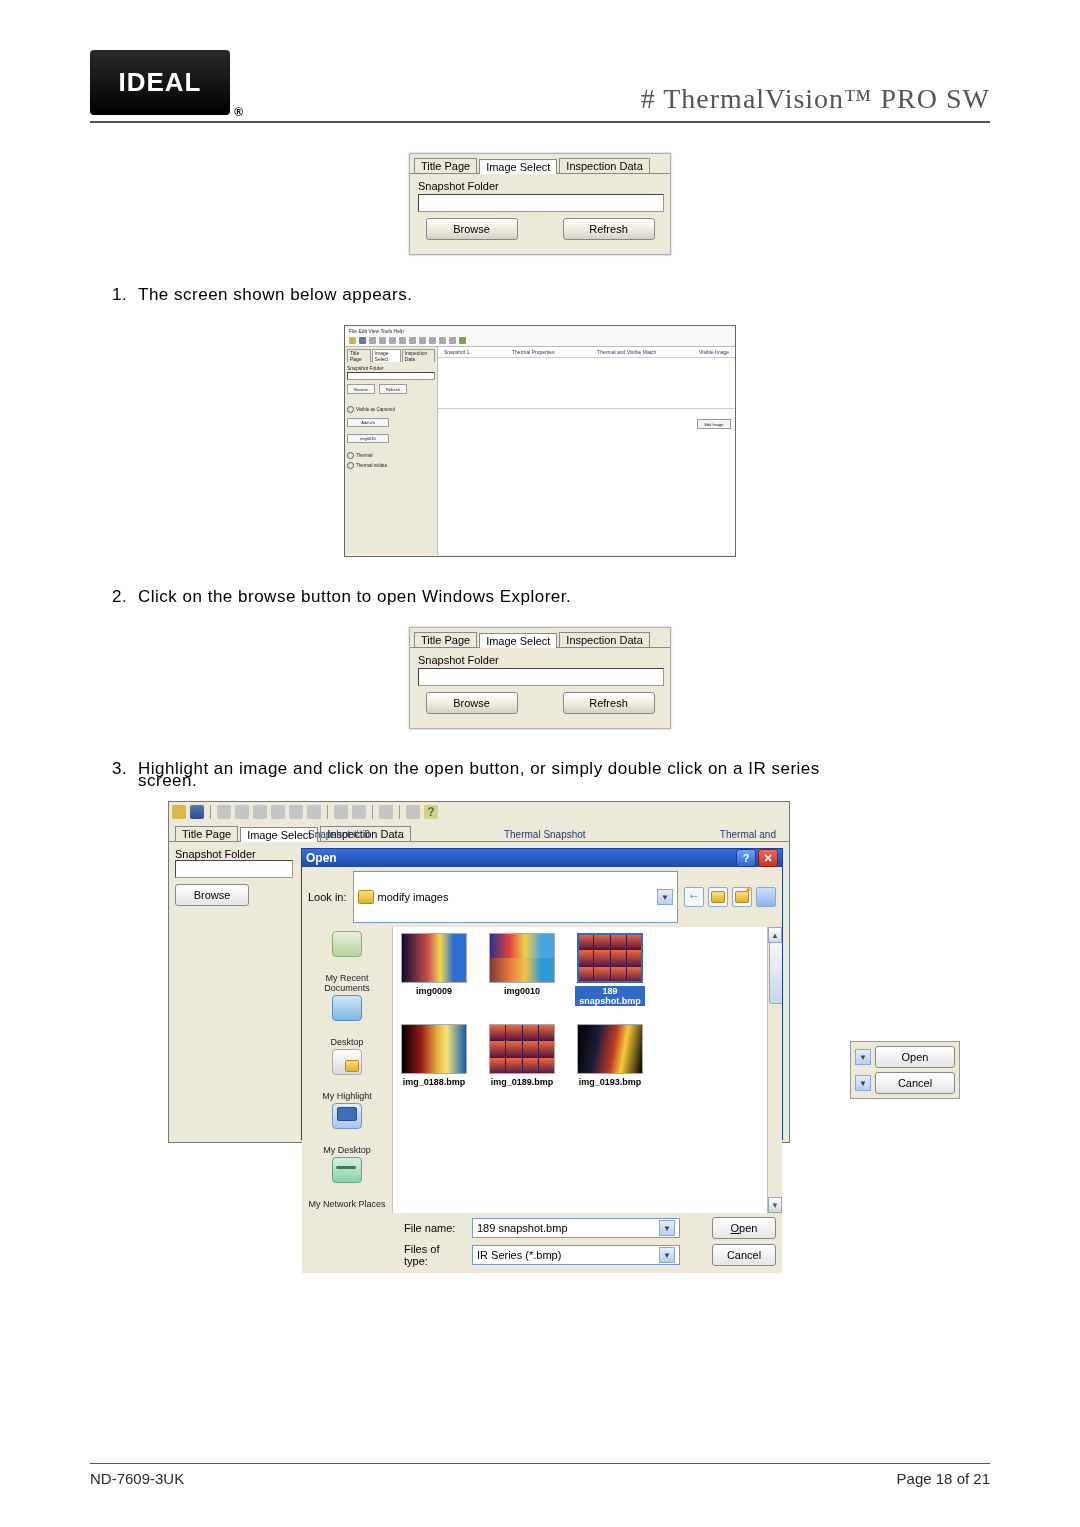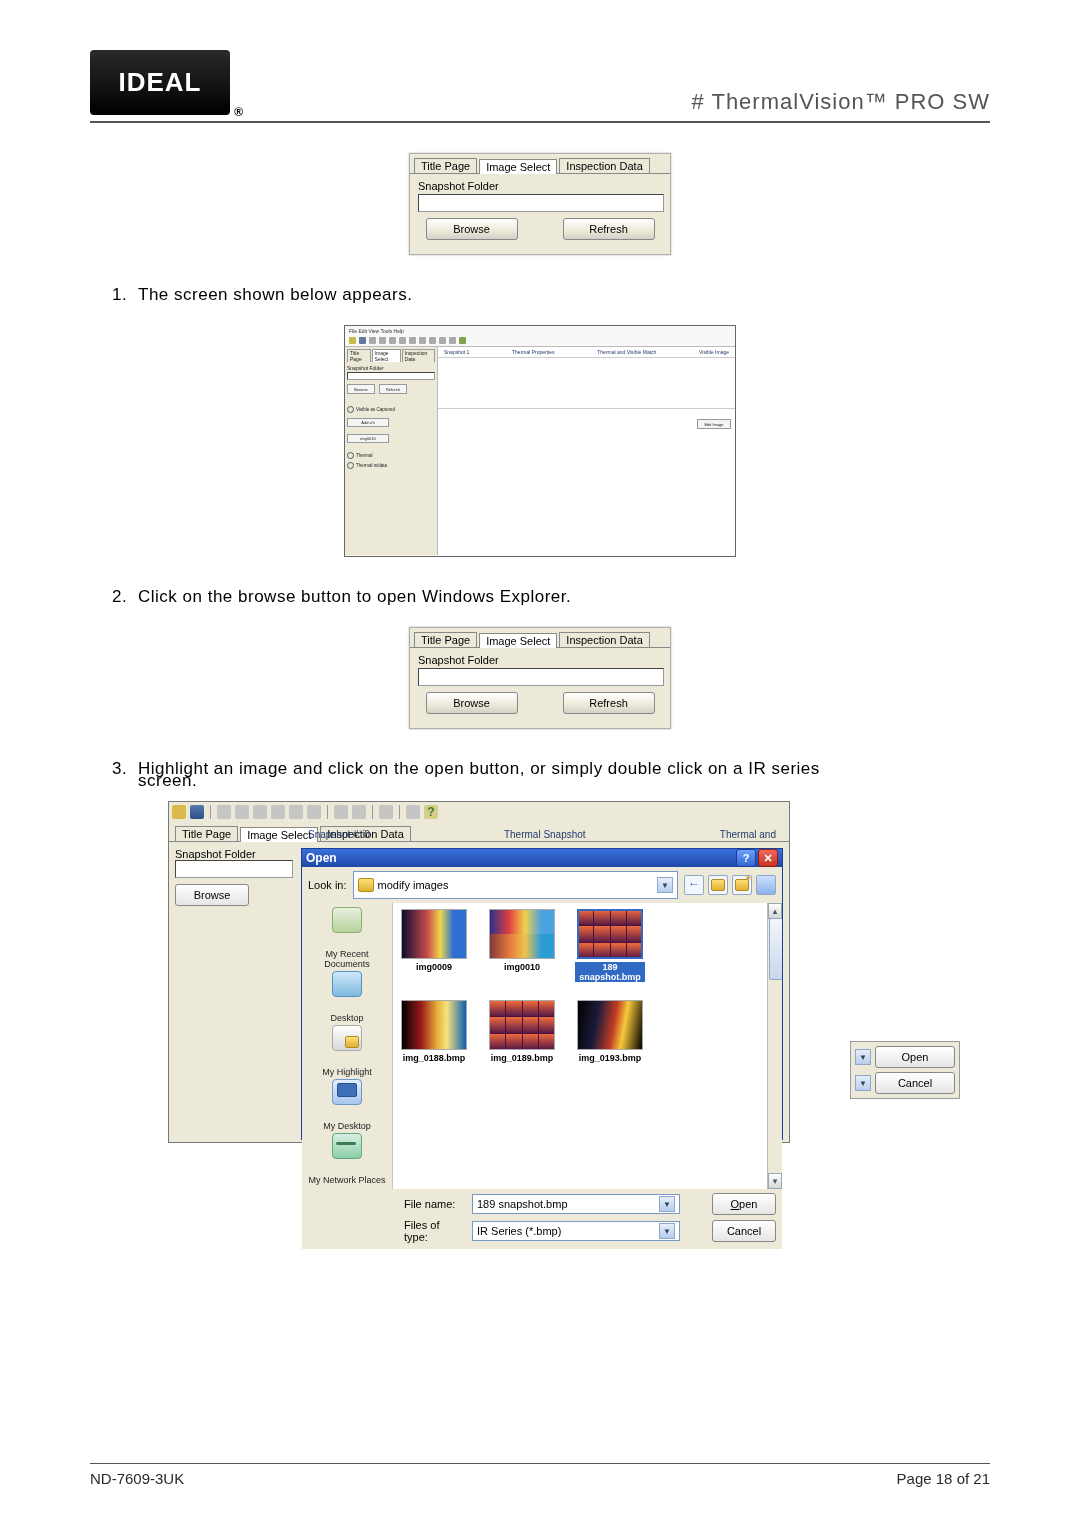--- a/index.html
+++ b/index.html
@@ -40,23 +40,24 @@
   .logo::after {
     content: "®";
     position: absolute;
     right: -14px;
     bottom: -4px;
     color: #000;
     font-size: 12px;
     font-style: normal;
   }
   .header-title {
-    font-size: 22px;
+    font-size: 28px;
     color: #555;
     letter-spacing: 1px;
+    font-family: Liberation Serif, serif;
   }
   .section-title {
     margin-top: 60px;
     font-size: 18px;
     letter-spacing: 2px;
     font-weight: bold;
   }
   .fig {
     display: block;
     margin: 20px auto 30px auto;
@@ -204,21 +205,21 @@
     font-weight:bold;
     font-size:12px;
   }
   .titlebtns{ display:flex; gap:2px; }
   .tbtn{ width:18px; height:16px; border-radius:3px; display:flex;align-items:center;justify-content:center; font-size:11px; color:#fff; }
   .tbtn.help{ background:linear-gradient(#6ea0ff,#3568cf); border:1px solid #1a3f90; }
   .tbtn.close{ background:linear-gradient(#ef6a5a,#c43525); border:1px solid #8a1c10; }
   .lookinrow{ display:flex; align-items:center; gap:6px; padding:4px 6px; background:#ece9d8; font-size:11px; }
   .lookin-dd{
     flex:1; height:18px; background:#fff; border:1px solid #7a98c5;
-    display:flex; align-items:center; padding:4px 4px; gap:4px;
+    display:flex; align-items:center; padding:16px 4px; gap:4px;
   }
   .folder-icon{ width:14px; height:12px; background:linear-gradient(#ffe17a,#e0b030); border-radius:2px; border:1px solid #b38b20; }
   .navicons{ display:flex; gap:4px; align-items:center; }
   .nicon{ width:18px; height:18px; border:1px solid #8fa8c8; background:#f3f6fb; border-radius:2px; position:relative; }
   .nicon.back::before{content:"←"; position:absolute; left:3px; top:-1px; color:#3b6db3; font-size:12px;}
   .nicon.up .folder-icon{ width:12px; height:10px; position:absolute; left:2px; top:3px; }
   .nicon.new .folder-icon{ width:12px; height:10px; position:absolute; left:2px; top:3px; }
   .nicon.new::after{content:"✶"; position:absolute; right:-1px; top:-3px; color:#d88a1a; font-size:9px;}
   .nicon.view{ background:linear-gradient(#cde0ff,#8cb3ea); }
   .dlgbody{ flex:1; display:flex; background:#fff; }

